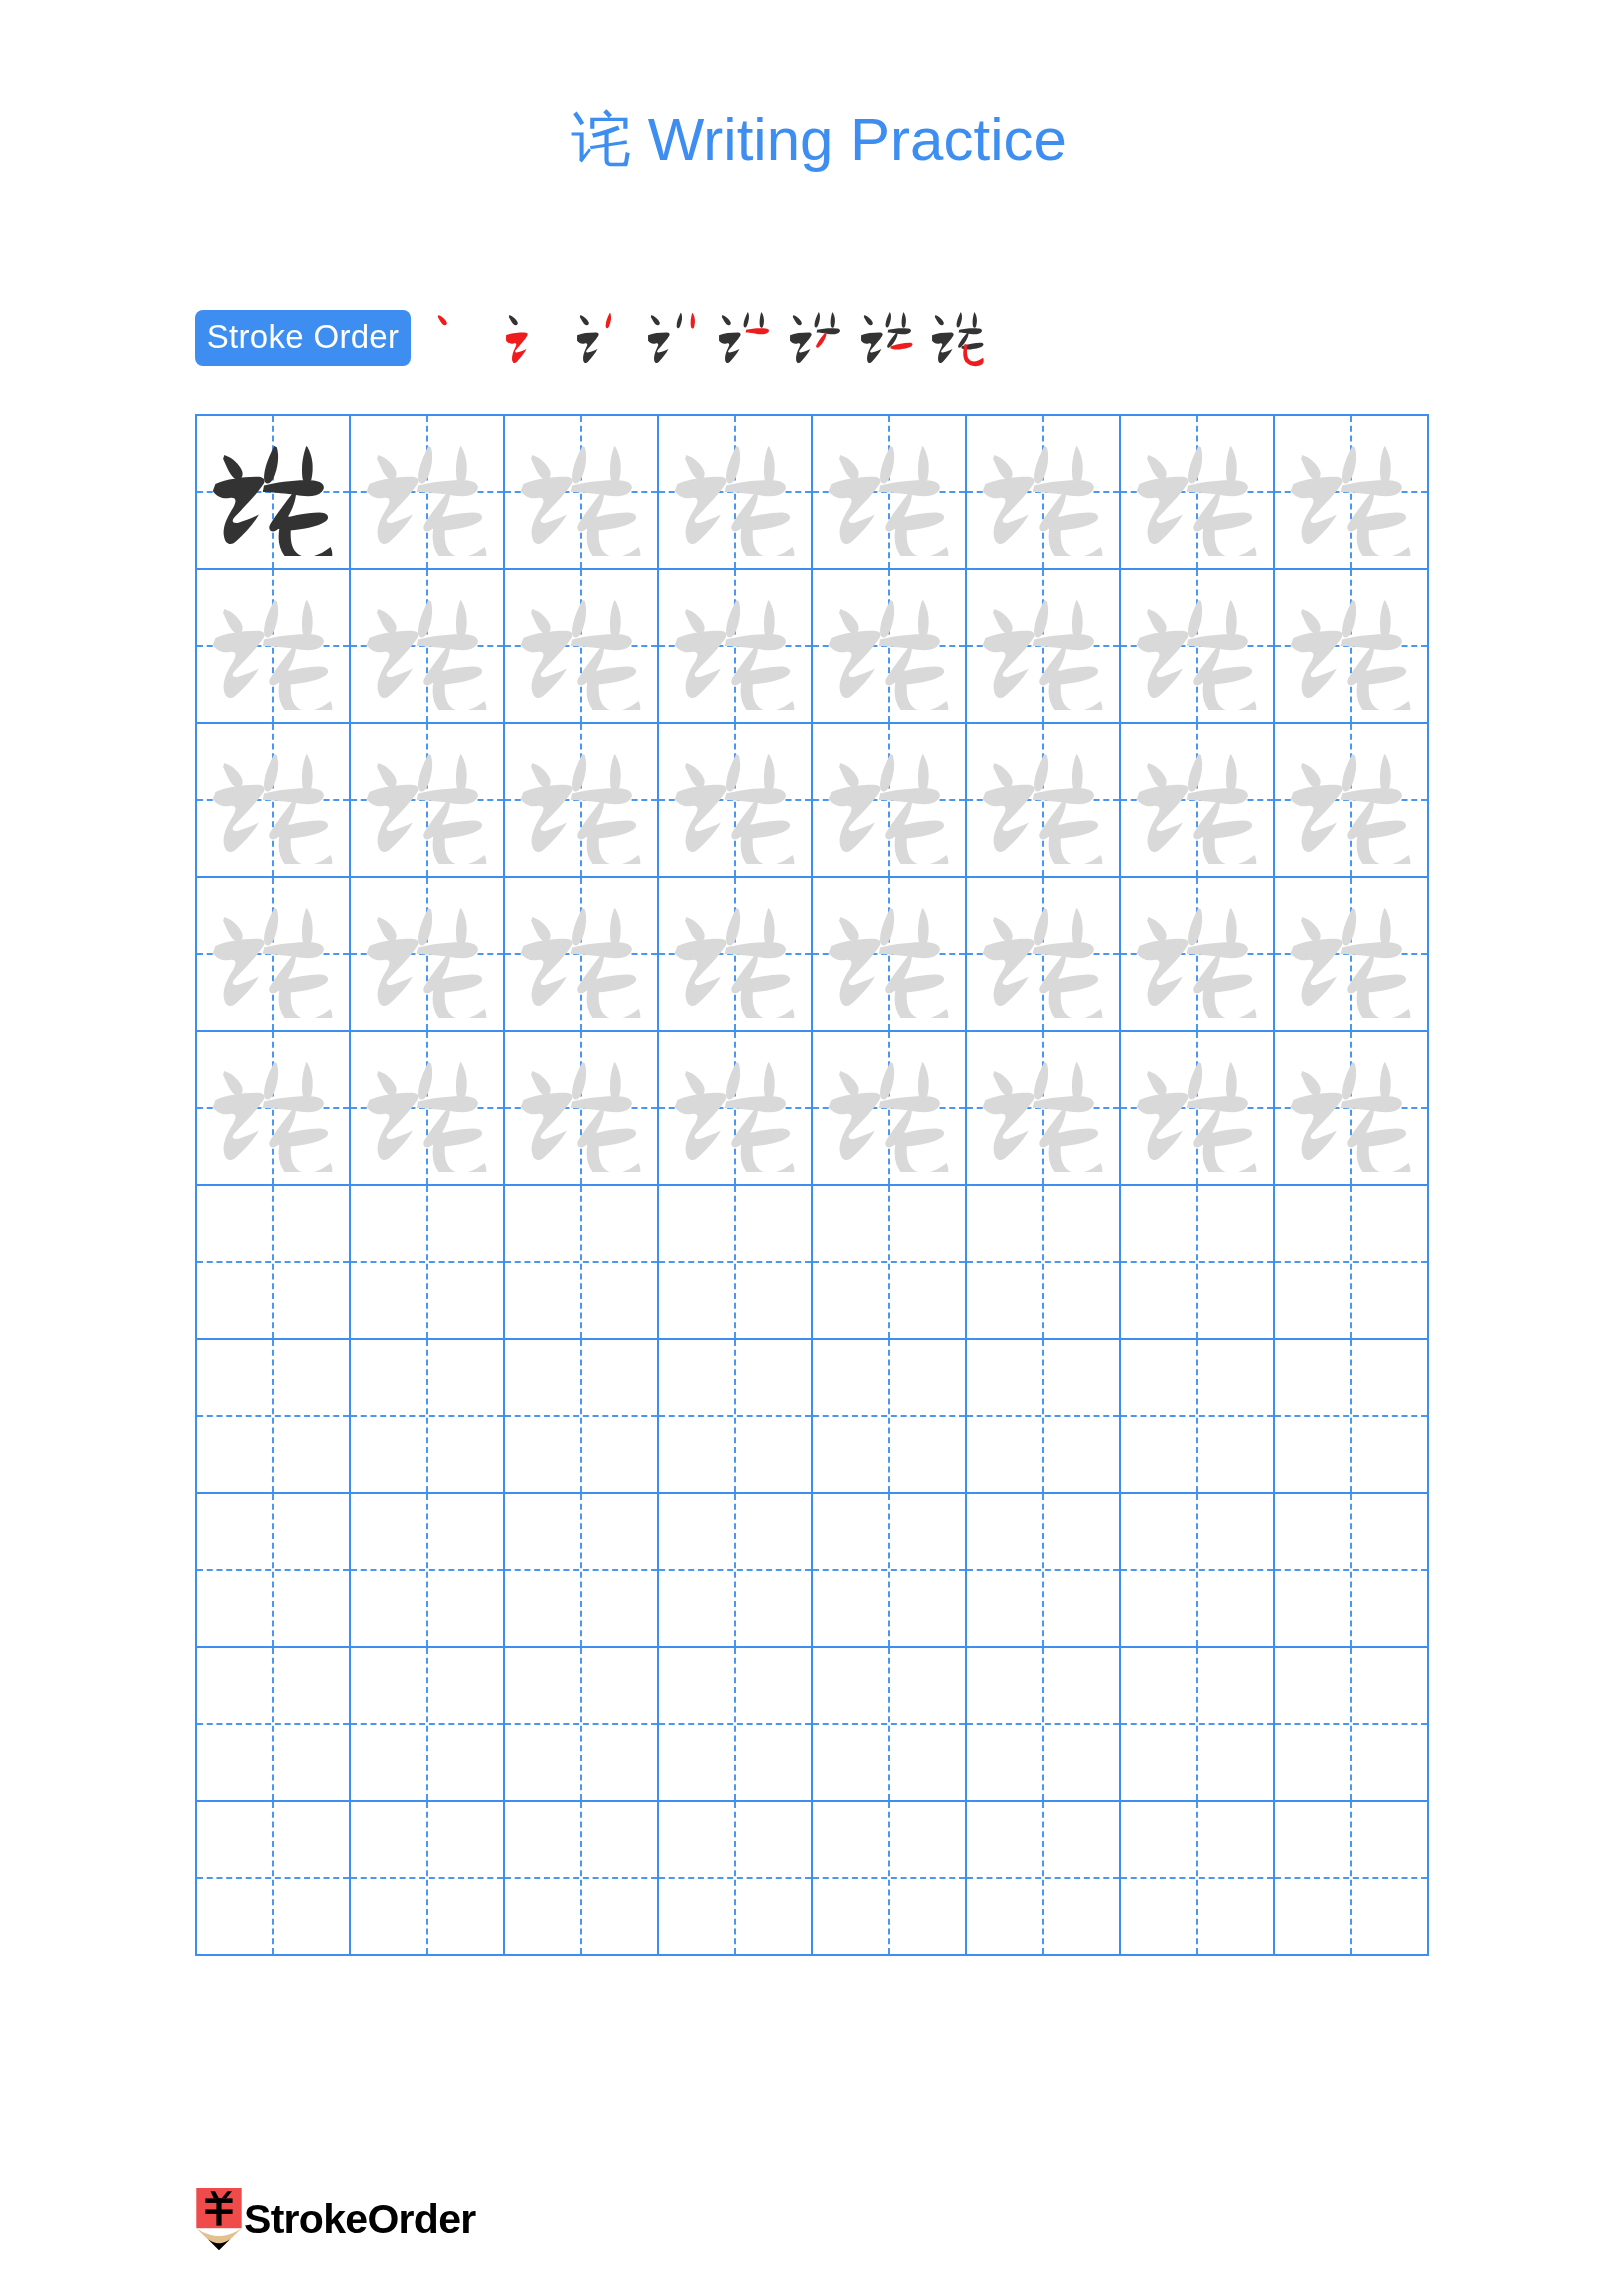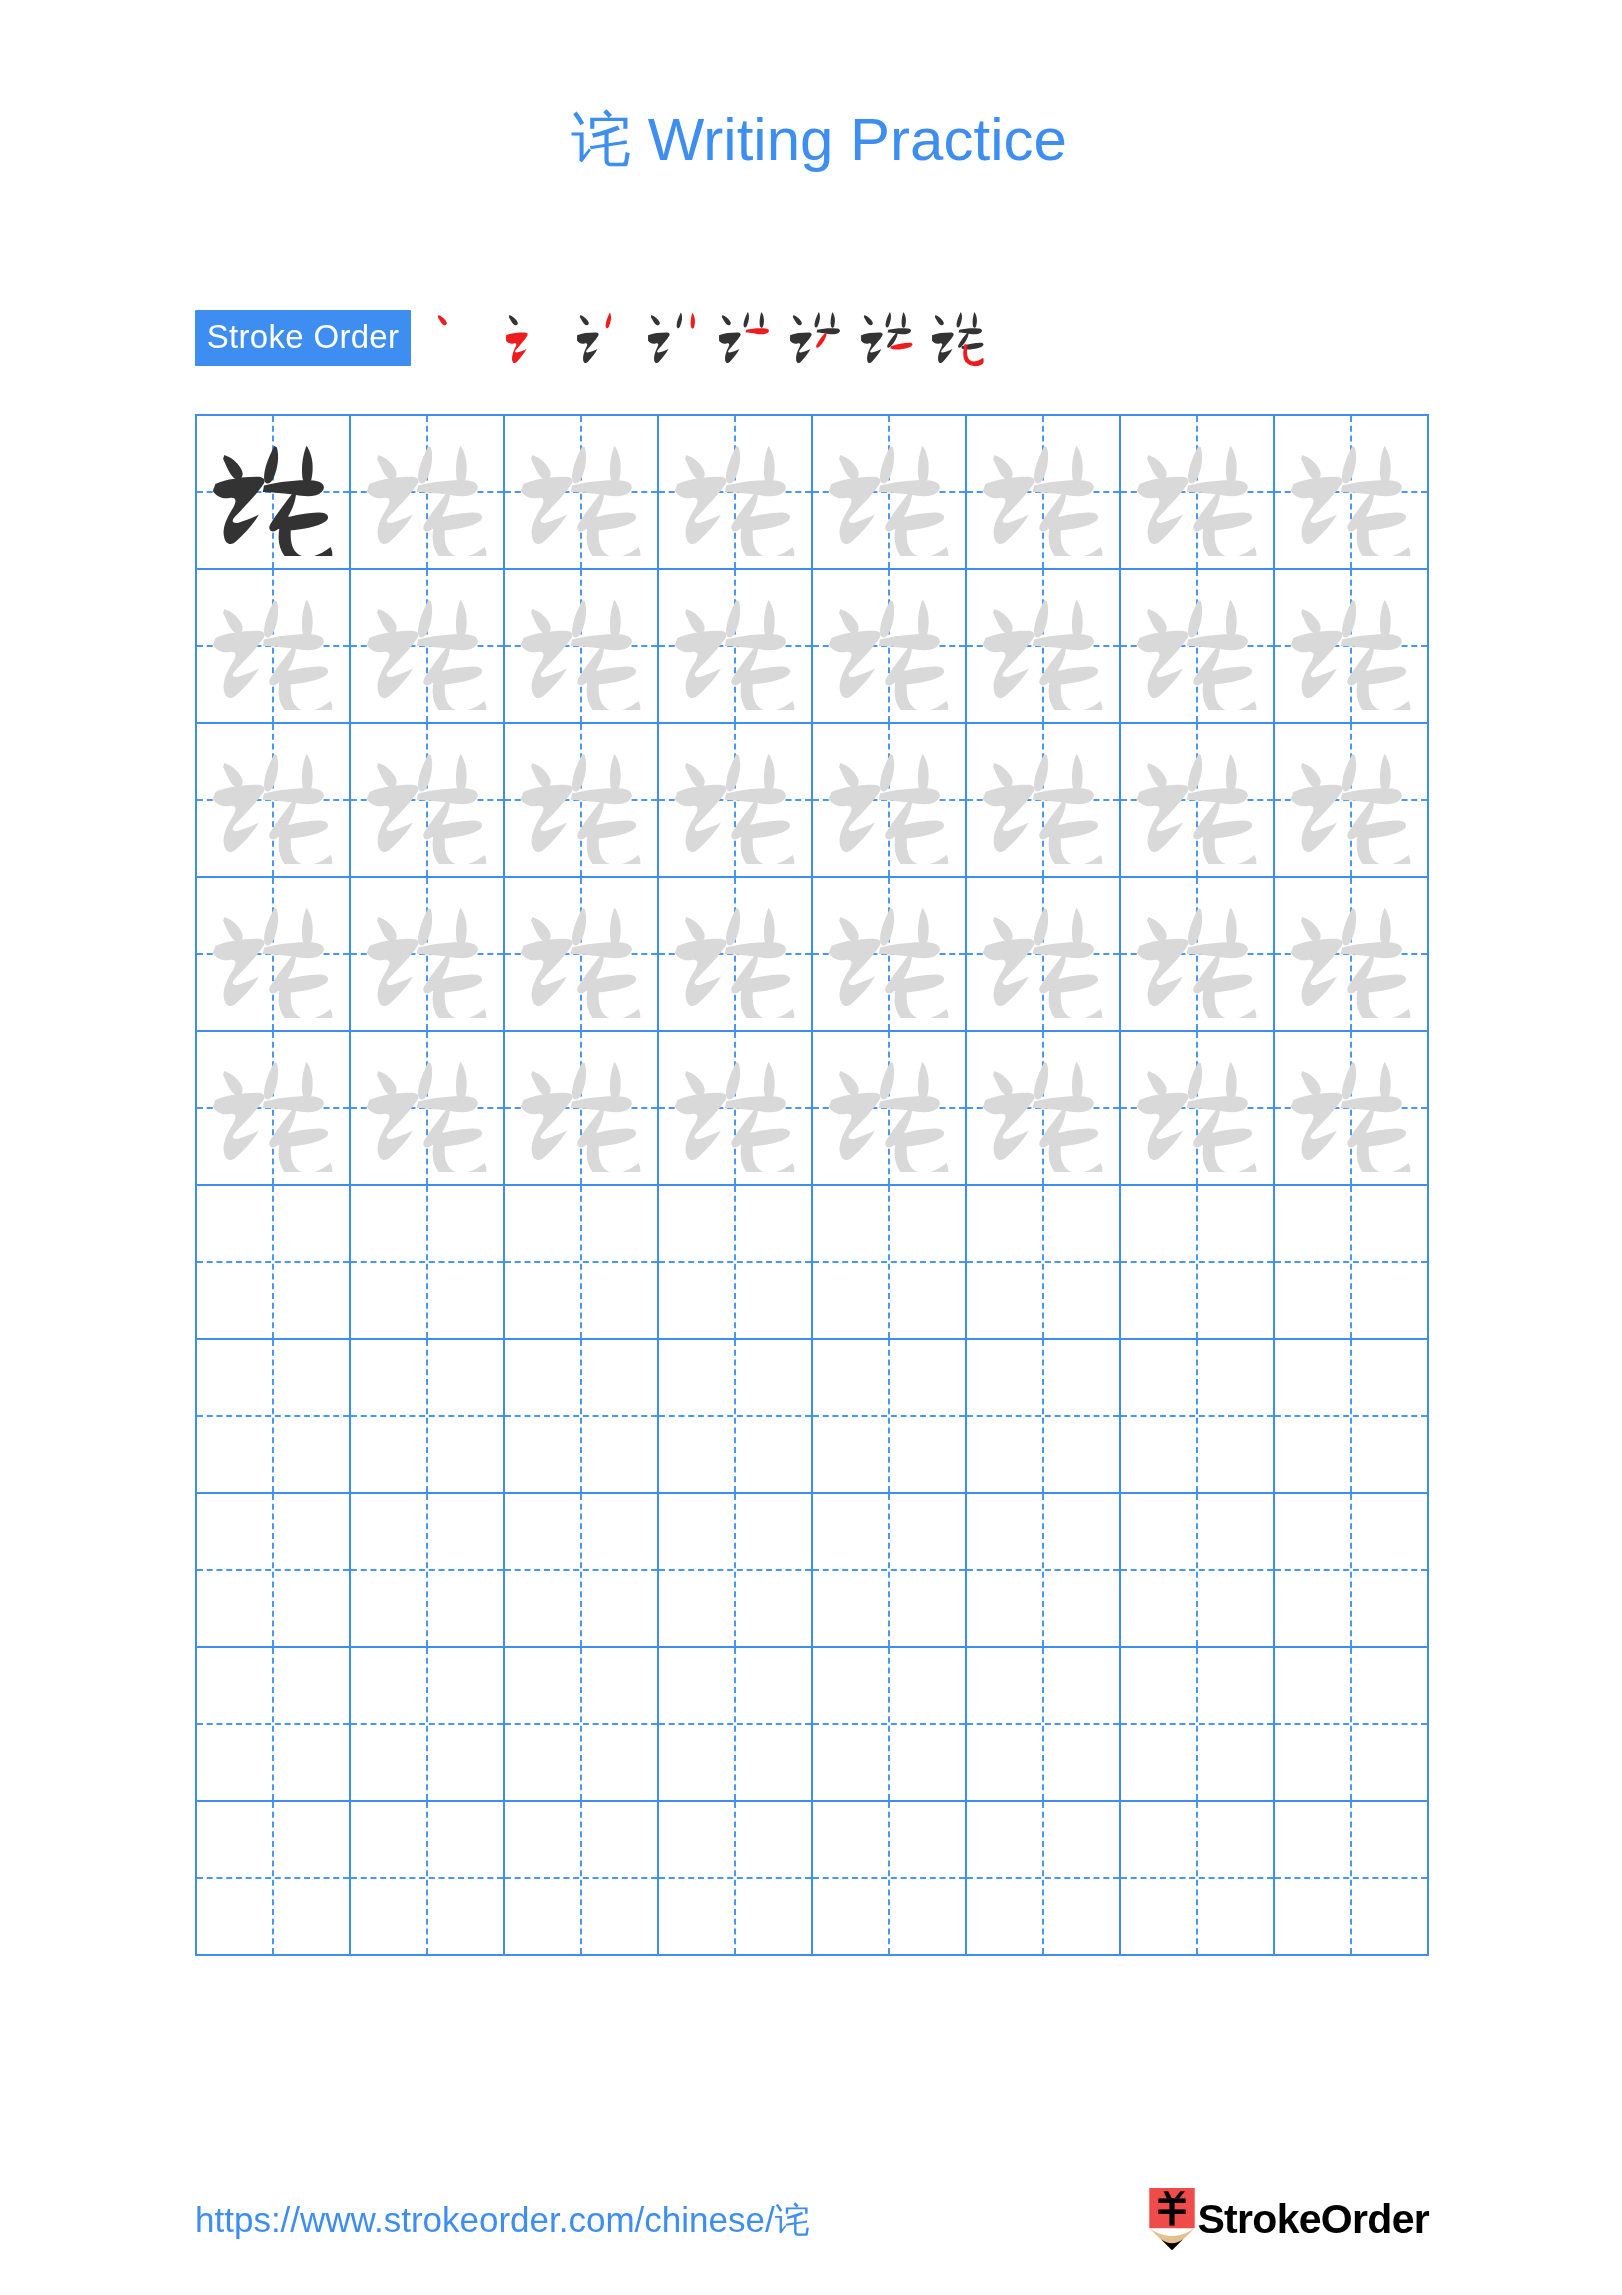--- a/index.html
+++ b/index.html
@@ -38,21 +38,21 @@
     left: 195px;
     top: 302px;
     width: 1237px;
     height: 72px;
     display: flex;
     align-items: center;
   }
   .stroke-order-badge {
     background: #3d8ef0;
     color: #ffffff;
-    border-radius: 1px;
+    border-radius: 8px;
     font-size: 33px;
     line-height: 1;
     padding: 9.8px 11.8px 12.4px 11.8px;
     white-space: nowrap;
     font-weight: 400;
     letter-spacing: 0.3px;
   }
   .stroke-steps {
     display: flex;
     align-items: center;
@@ -852,21 +852,20 @@
     <div class="grid-cell"></div>
     <div class="grid-cell"></div>
     <div class="grid-cell"></div>
     <div class="grid-cell"></div>
     <div class="grid-cell"></div>
     <div class="grid-cell"></div>
     <div class="grid-cell"></div>
   </div>
 
 <div class="footer">
-  <a class="footer-url" href="#">https://www.strokeorder.com/chinese/诧</a>
 
   <div class="footer-brand">
     <span class="brand-logo">
       <svg viewBox="0 0 74 96" xmlns="http://www.w3.org/2000/svg">
         <rect x="2" y="0" width="70" height="62" fill="#ef4b4b"></rect>
         <path d="M2 62 C14 70 26 74 37 74 C48 74 60 70 72 62 L72 62 L37 96 Z" fill="#e3c08e"></path>
         <path d="M20 79 C26 83 31 85 37 85 C43 85 48 83 54 79 L37 96 Z" fill="#000000"></path>
         <g fill="#000000">
           <rect x="16" y="16" width="42" height="7"></rect>
           <rect x="16" y="33" width="42" height="7"></rect>

